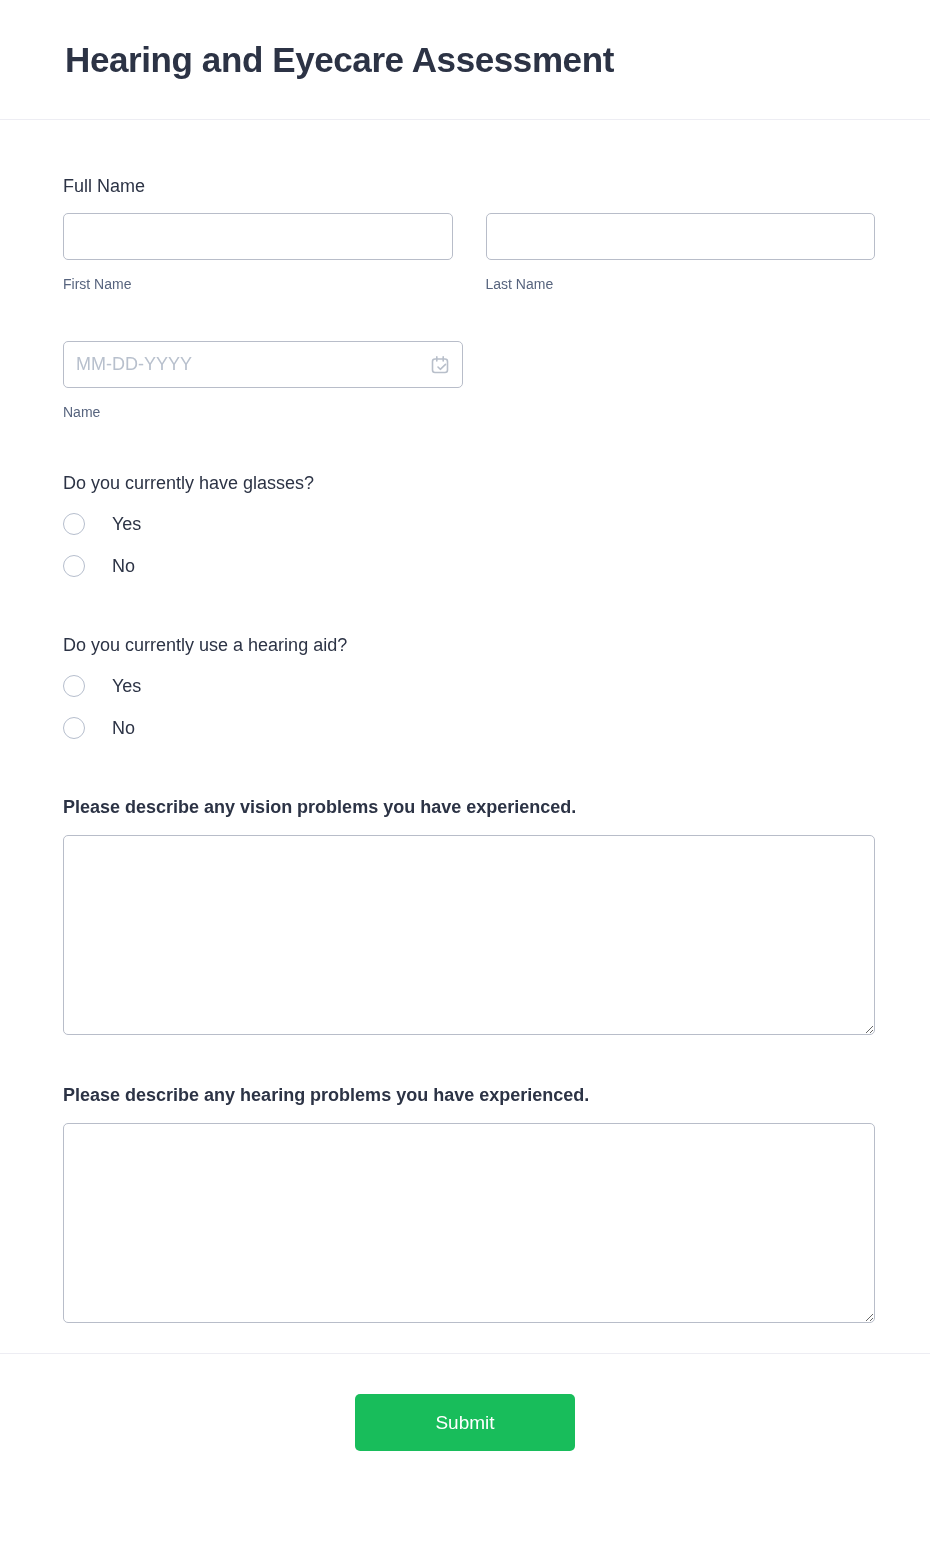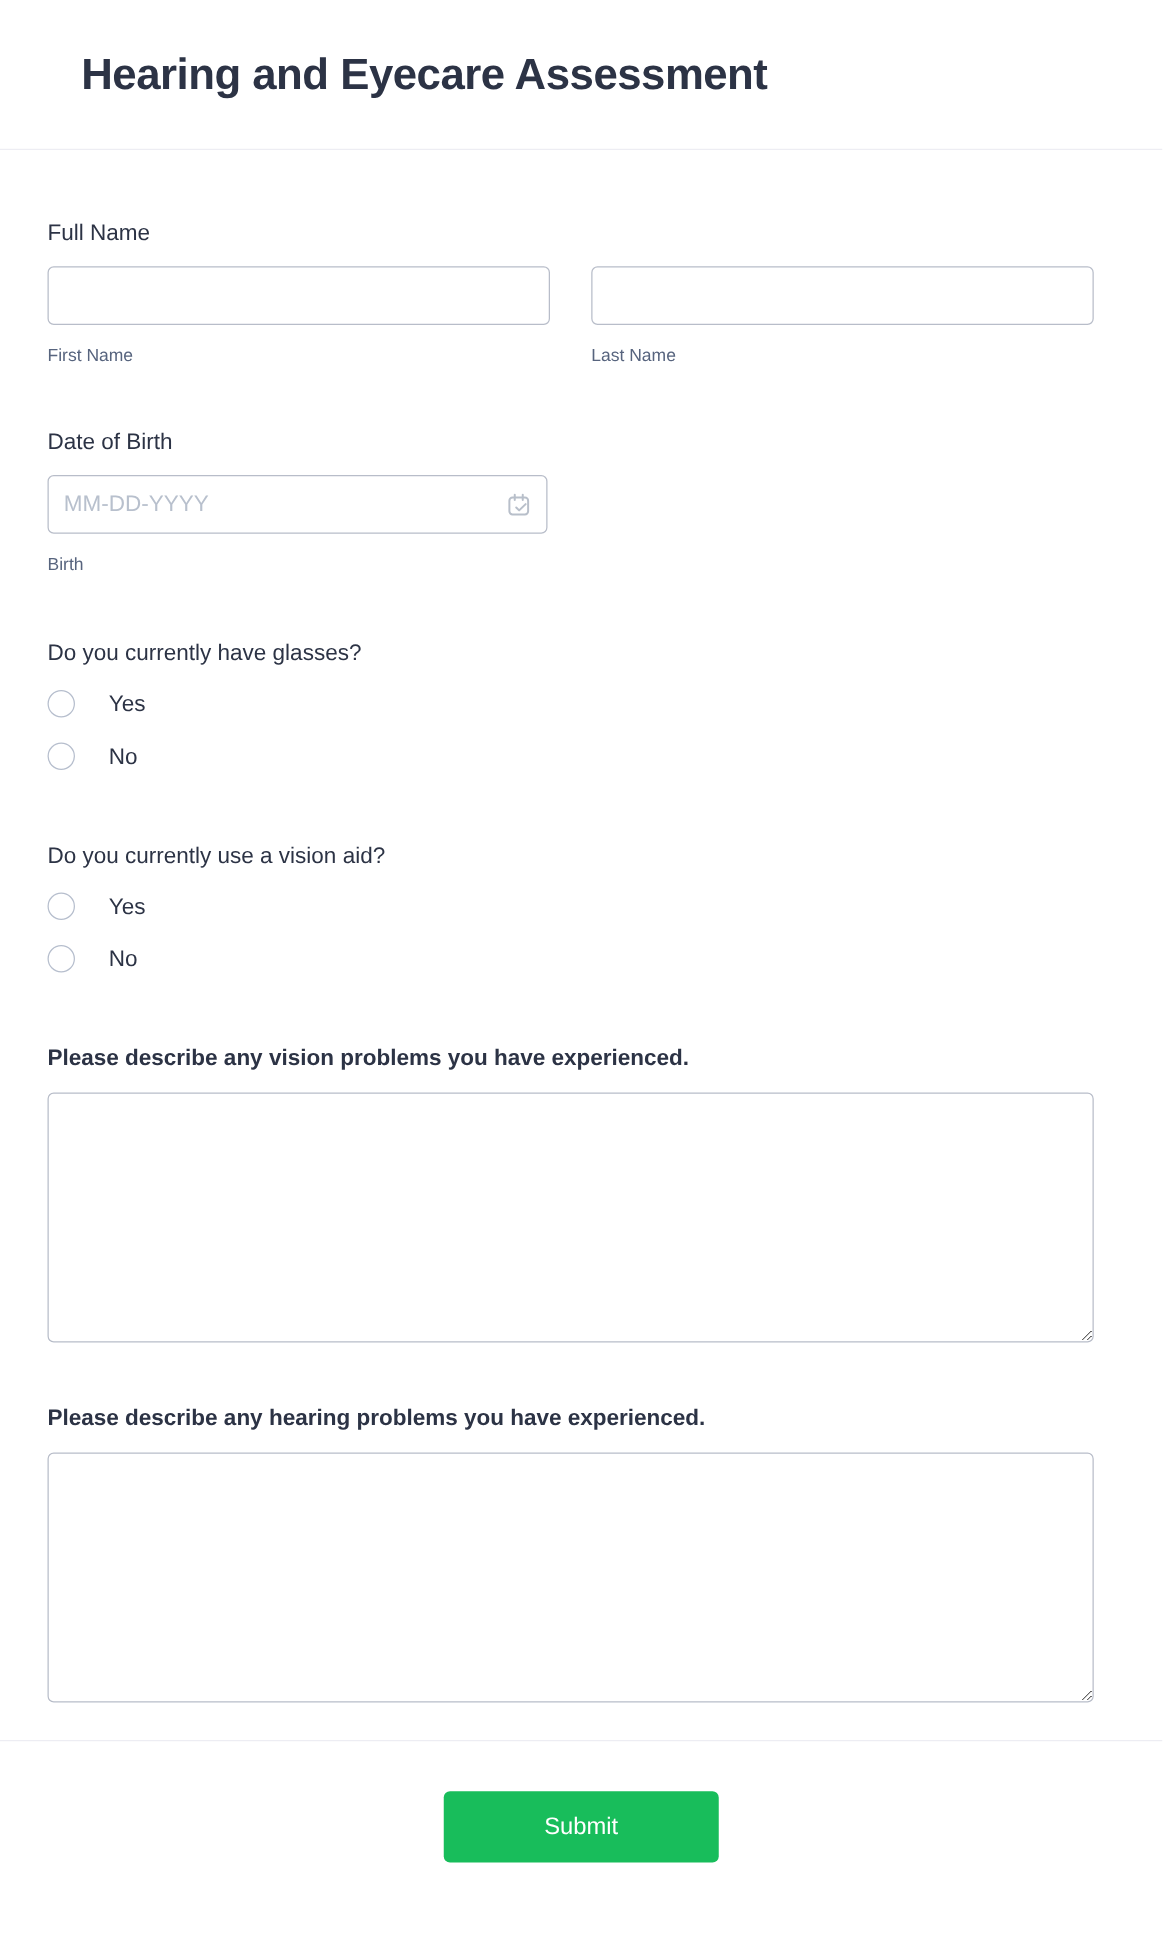--- a/index.html
+++ b/index.html
@@ -29,21 +29,21 @@
     margin: 0;
     font-size: 35px;
     font-weight: 700;
     letter-spacing: -0.4px;
     color: #2c3345;
     line-height: 1.2;
   }
 
   
   .form-body {
-    padding: 0 55px 0 38px;
+    padding: 0 55px 0 63px;
   }
   .q-label {
     font-size: 18px;
     font-weight: 500;
     color: #2c3345;
     line-height: 24px;
     margin-bottom: 15px;
   }
   .sub-label {
     margin-top: 16px;
@@ -172,49 +172,48 @@
           <div class="sub-label">First Name</div>
         </div>
         <div class="name-col">
           <input type="text" class="text-input" value="" style="">
           <div class="sub-label">Last Name</div>
         </div>
       </div>
     </section>
 
     <section class="field field-dob">
-      <div class="q-label">Date of Birth</div>
       <div class="date-wrap">
         <input type="text" class="text-input" placeholder="MM-DD-YYYY" style="">
         <span class="cal-icon">
           <svg width="22" height="22" viewBox="0 0 22 22" fill="none" xmlns="http://www.w3.org/2000/svg">
             <rect x="3.5" y="5" width="15" height="13.5" rx="2.5" stroke="#b8bfca" stroke-width="1.6"></rect>
             <line x1="7.8" y1="2.8" x2="7.8" y2="7" stroke="#b8bfca" stroke-width="1.6" stroke-linecap="round"></line>
             <line x1="14.2" y1="2.8" x2="14.2" y2="7" stroke="#b8bfca" stroke-width="1.6" stroke-linecap="round"></line>
             <polyline points="9,13 11.3,15.3 16.5,10.3" stroke="#b8bfca" stroke-width="1.6" fill="none" stroke-linecap="round" stroke-linejoin="round"></polyline>
           </svg>
         </span>
       </div>
-      <div class="sub-label">Birth</div>
+      <div class="sub-label">Name</div>
     </section>
 
     <section class="field radio-field radio-field-1">
       <div class="q-label">Do you currently have glasses?</div>
       <div class="radio-row">
         <span class="radio-circle"></span>
         <span class="radio-label">Yes</span>
       </div>
       <div class="radio-row">
         <span class="radio-circle"></span>
         <span class="radio-label">No</span>
       </div>
     </section>
 
     <section class="field radio-field radio-field-2">
-      <div class="q-label">Do you currently use a vision aid?</div>
+      <div class="q-label">Do you currently use a hearing aid?</div>
       <div class="radio-row">
         <span class="radio-circle"></span>
         <span class="radio-label">Yes</span>
       </div>
       <div class="radio-row">
         <span class="radio-circle"></span>
         <span class="radio-label">No</span>
       </div>
     </section>
 

